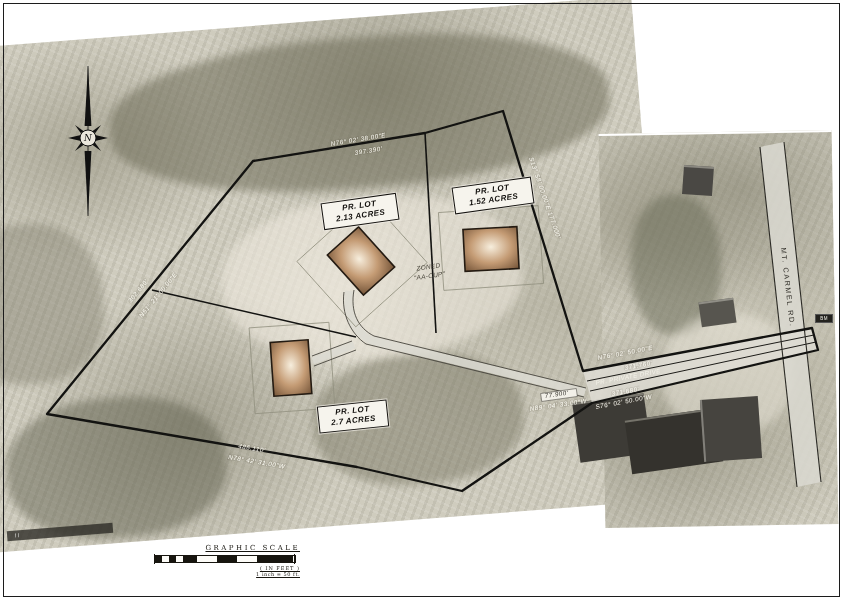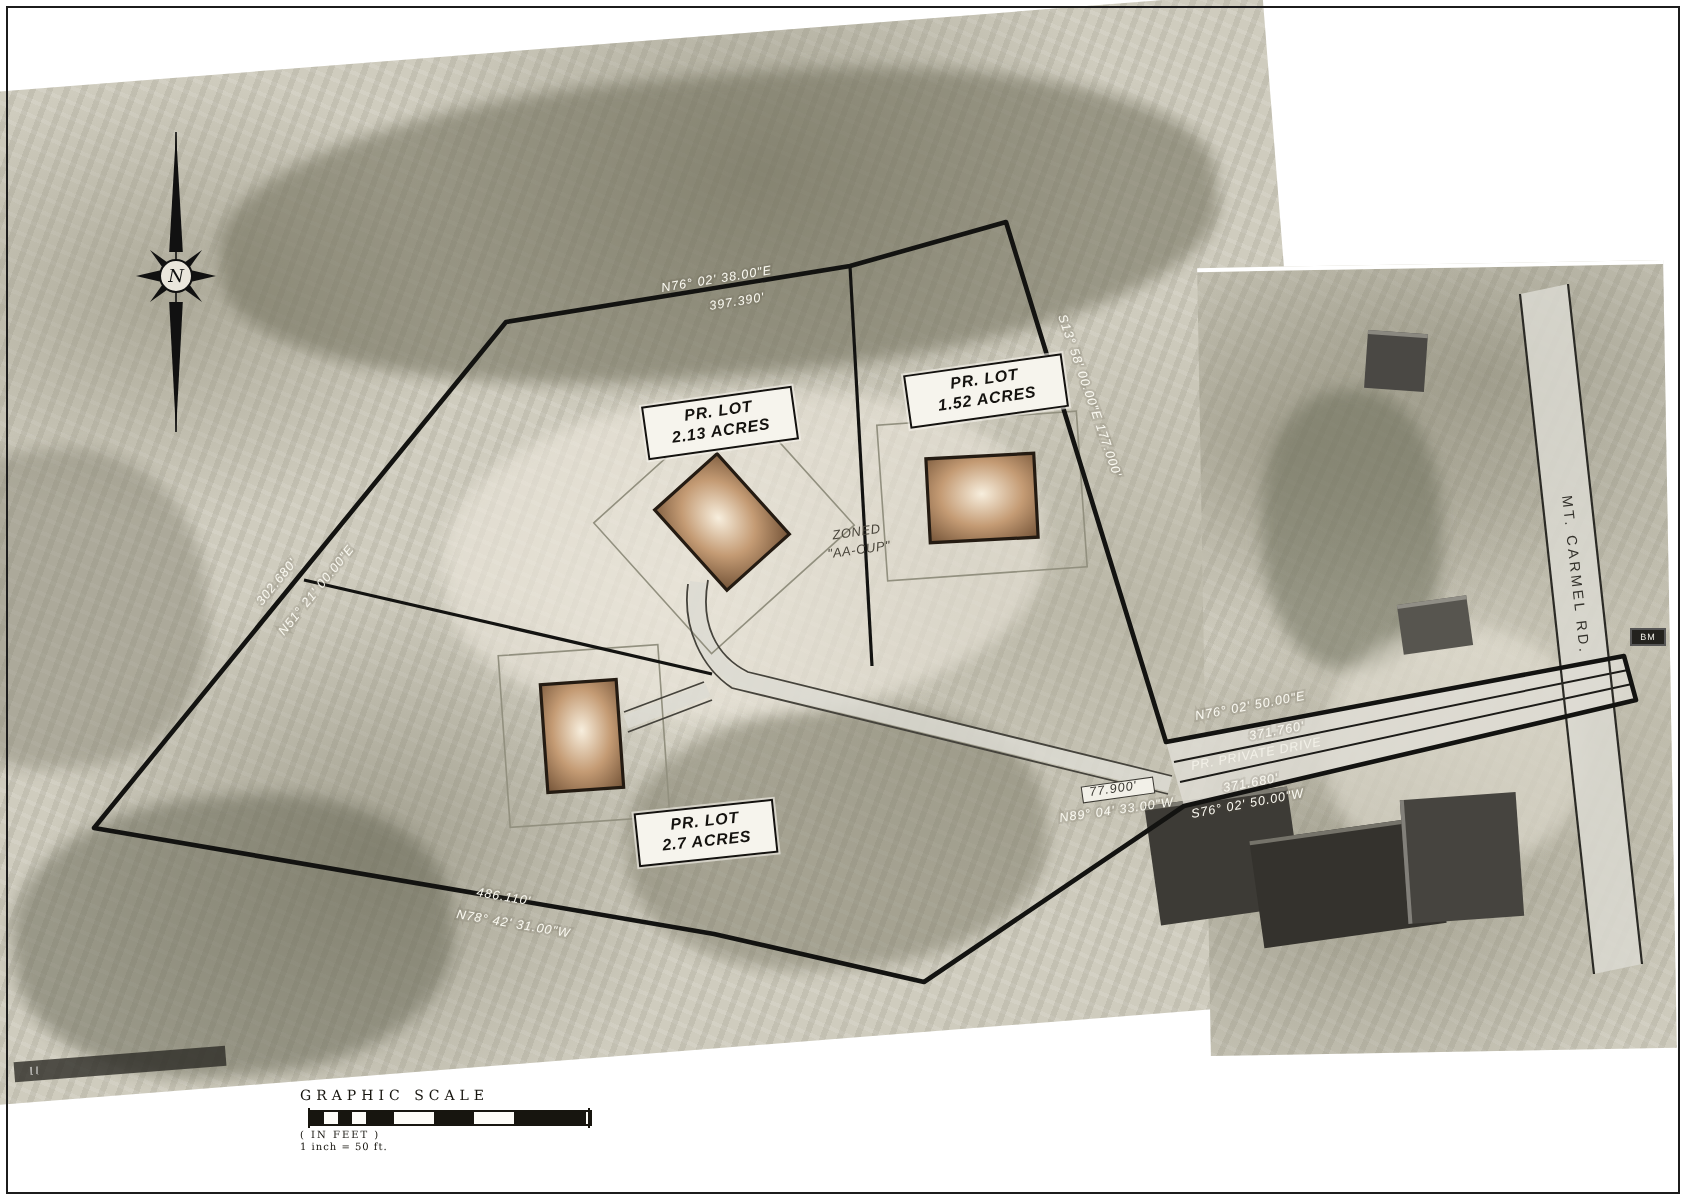--- a/index.html
+++ b/index.html
@@ -25,22 +25,22 @@
 
   
   .lotbox{position:absolute;border:1.2px solid #14120f;background:#f6f4ed;
           padding:2px 4px;text-align:center;font-size:8px;font-weight:bold;
           font-style:italic;color:#14120f;line-height:1.3;letter-spacing:.4px;
           box-shadow:0 0 0 1px rgba(246,244,237,.6);}
   .zoned{position:absolute;text-align:center;font-size:6.5px;font-style:italic;
          color:#4a463c;line-height:1.45;letter-spacing:.3px;}
 
   
-  .gscale{position:absolute;left:150px;top:544px;width:150px;text-align:left;
-          font-family:"DejaVu Serif",serif;color:#17150f;}
+  .gscale{position:absolute;left:150px;top:544px;width:150px;text-align:right;
+          font-family:"DejaVu Serif",serif;color:#17150f;text-decoration:underline;}
   .gscale .t1{font-size:7px;letter-spacing:2.5px;}
   .sbar{position:relative;width:140px;height:6px;margin:3px auto 2px auto;
         border:1px solid #17150f;background:#fdfcf8;}
   .sbar span{position:absolute;top:0;bottom:0;background:#17150f;}
   .sbar .tick{position:absolute;width:1px;height:10px;top:-2px;background:#17150f;}
   .gscale .t2{font-size:5px;letter-spacing:1px;}
   .gscale .t3{font-size:5px;letter-spacing:.5px;}
 
   .watermark{position:absolute;left:7px;top:527px;width:106px;height:10px;
              background:rgba(42,41,36,.78);transform:rotate(-4.5deg);

